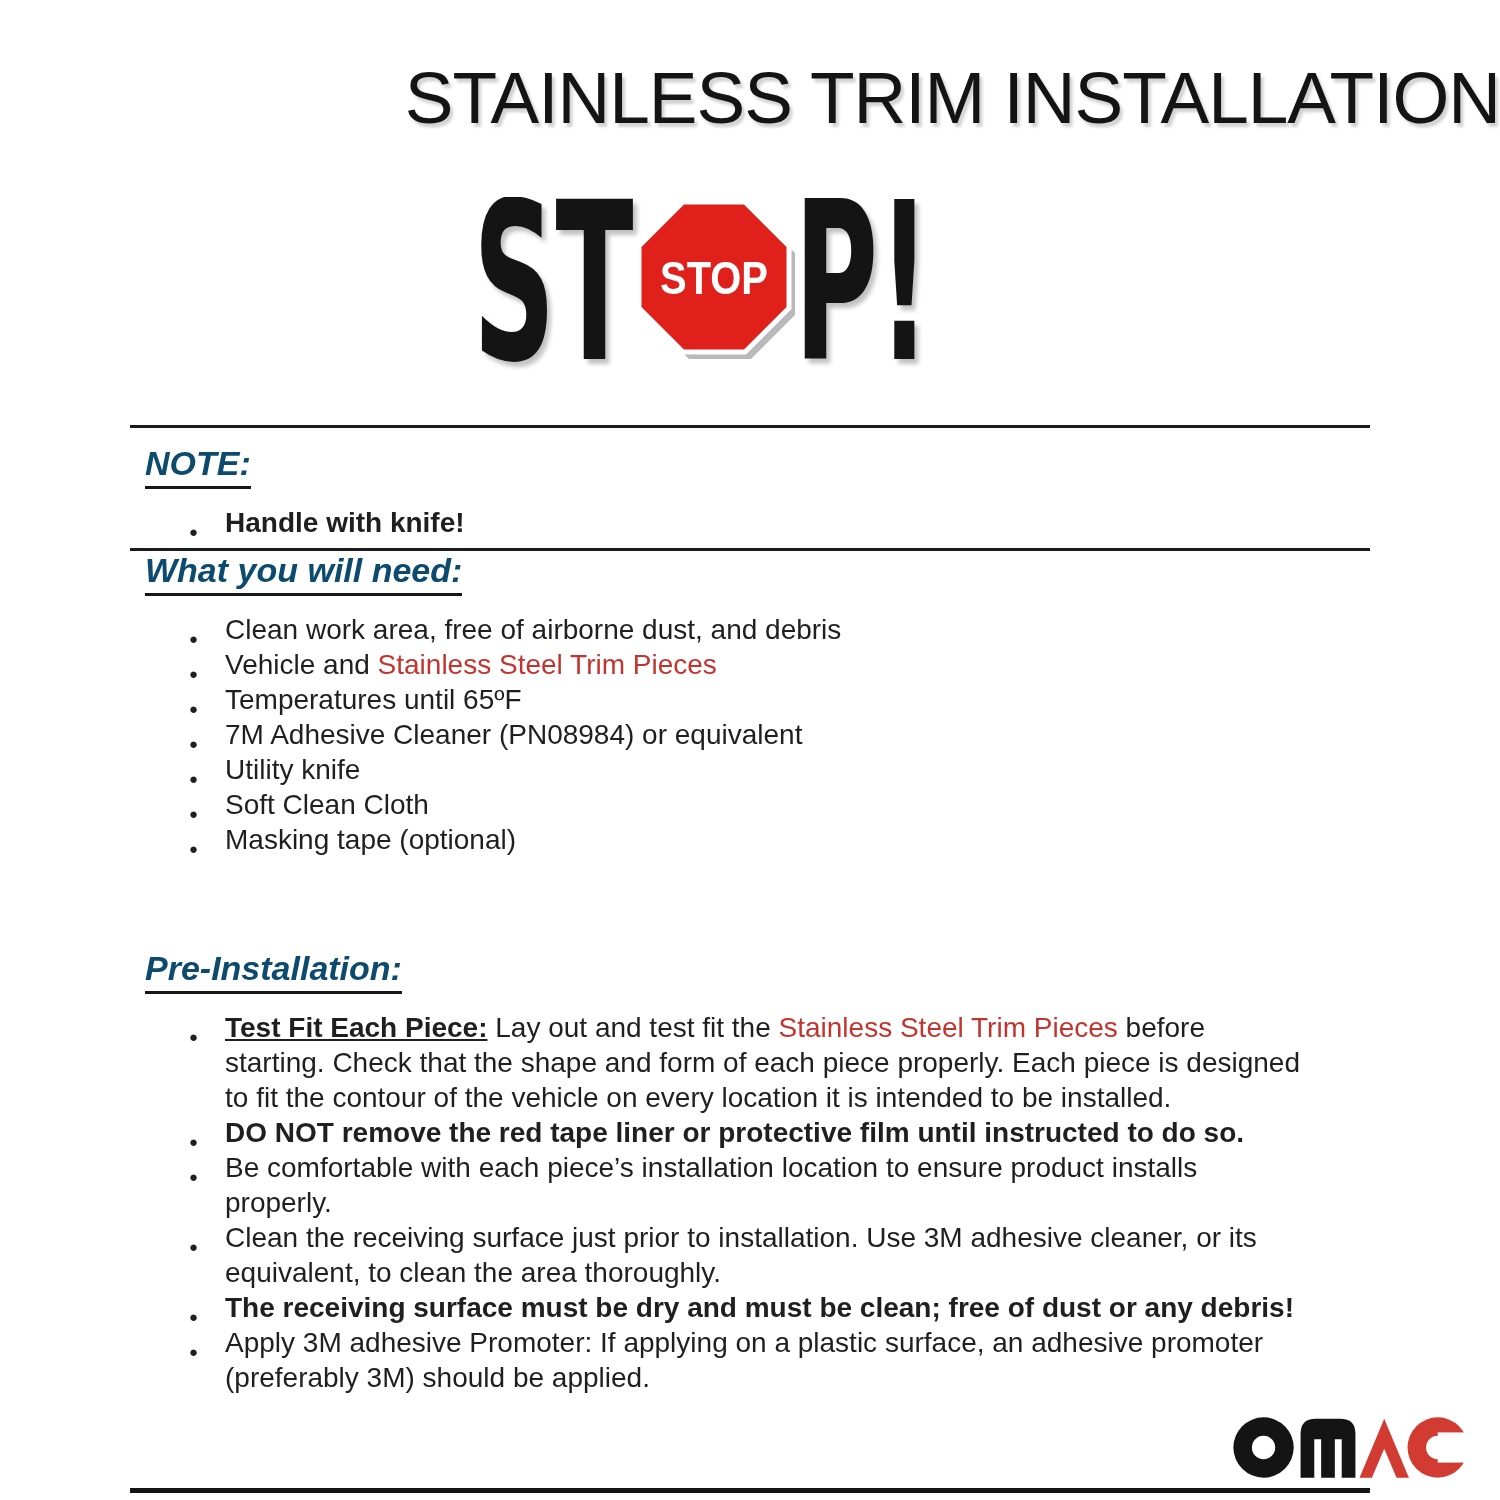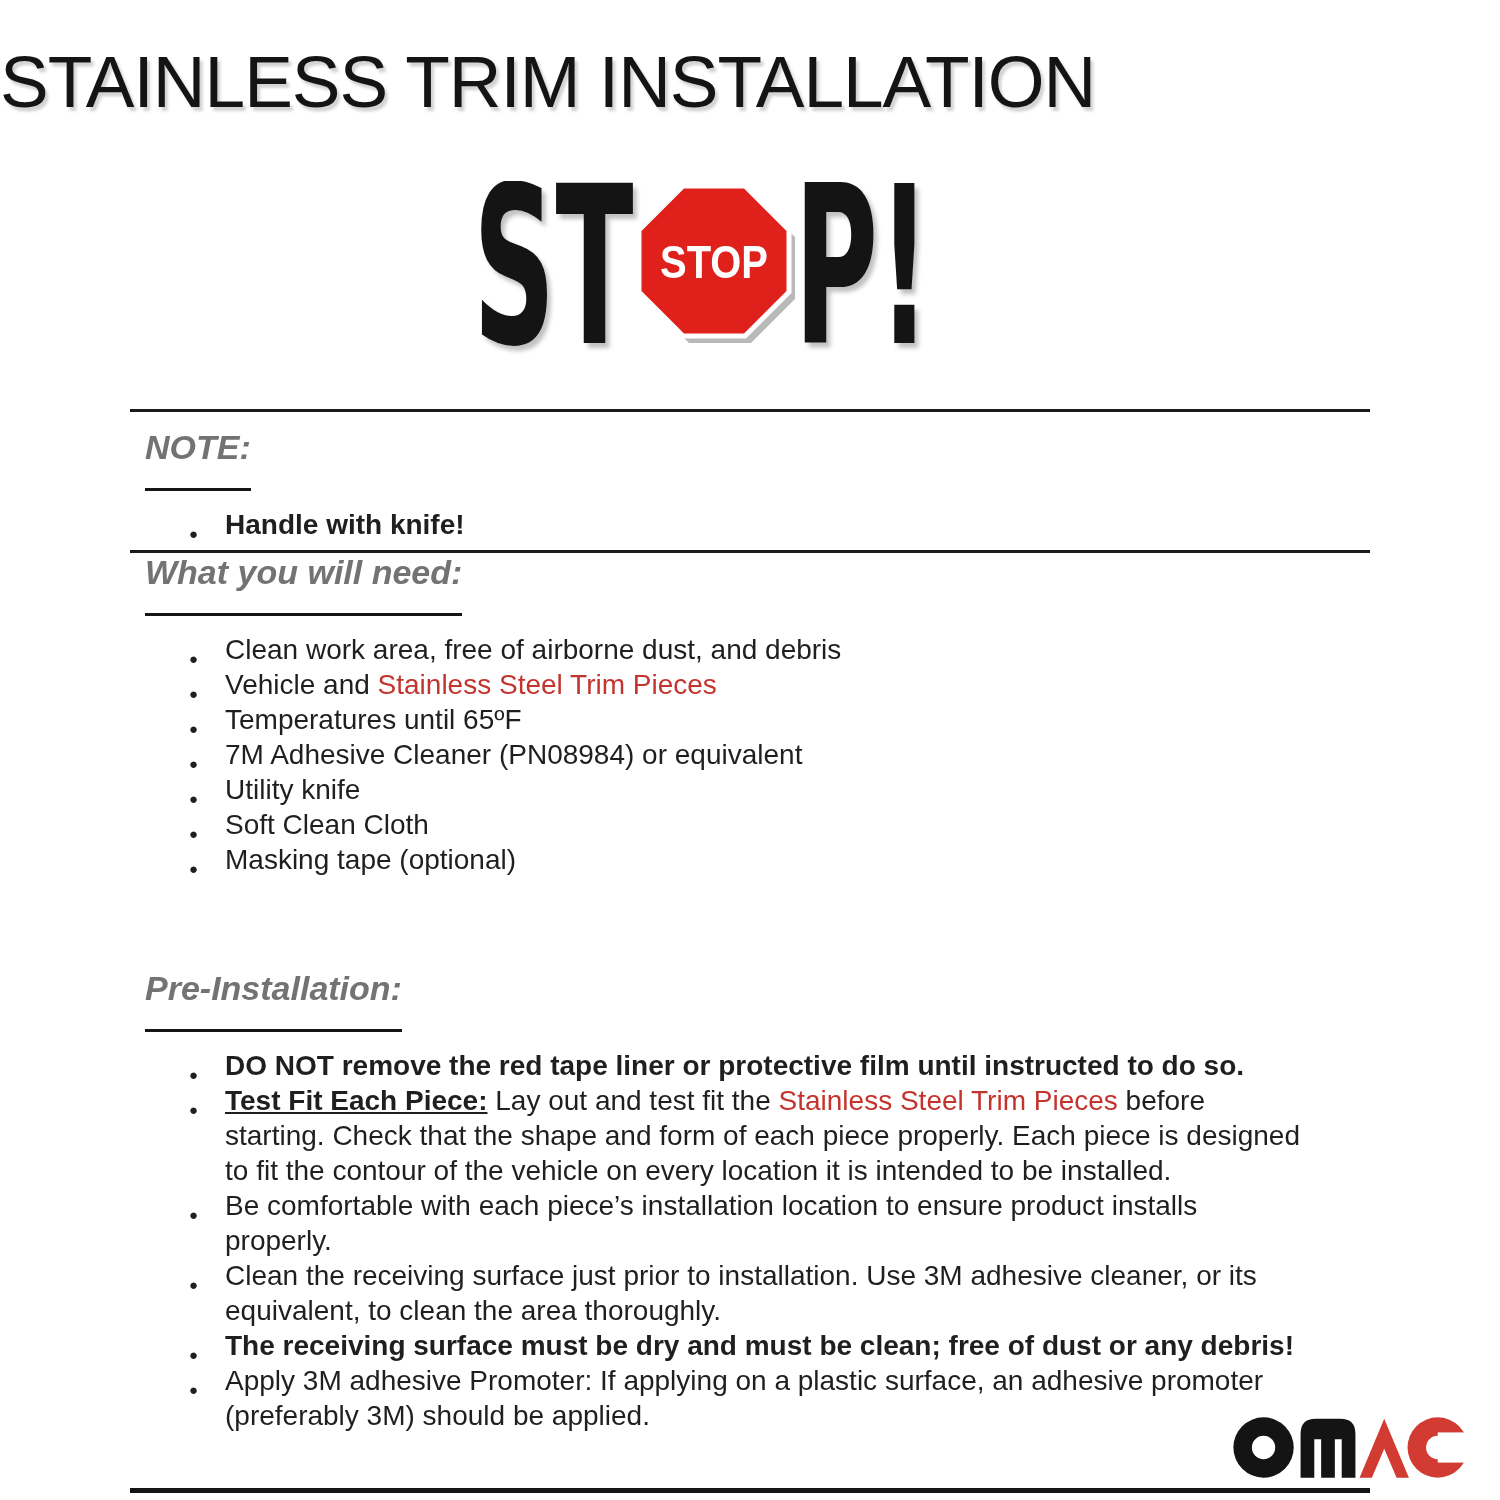--- a/index.html
+++ b/index.html
@@ -7,22 +7,22 @@
     position:relative;
     width:1500px;height:1500px;
     background:#ffffff;
     font-family:"Liberation Sans","DejaVu Sans",sans-serif;
     color:#1e1e1e;
     overflow:hidden;
   }
   
   .title{
     margin:0;
-    padding-top:40px;
-    text-align:left;
+    padding-top:56px;
+    text-align:right;
     font-size:73px;
     font-weight:400;
     letter-spacing:-1px;
     color:#141414;
     text-shadow:3px 4px 3px rgba(0,0,0,.18);
     white-space:nowrap;
   }
   
   .stop-wrap{
     margin-top:58px;
@@ -55,23 +55,23 @@
     border-top:5px solid #141414;height:0;
   }
   
   .content{margin:0 165px 0 145px;}
   .h{
     display:inline-block;
     margin:0;
     font-size:34px;
     font-weight:bold;
     font-style:italic;
-    color:#737373;
+    color:#0c4a6e;
     border-bottom:3px solid #161616;
-    padding-bottom:21px;
+    padding-bottom:3px;
   }
   .note-sec .h{margin-top:16px;}
   .need-sec .h{}
   .pre-sec  .h{margin-top:92px;}
   ul{list-style:none;margin:0;padding:0;}
   .blist{margin-top:16px;}
   .blist > li{
     position:relative;
     padding-left:80px;
     font-size:28px;
@@ -165,24 +165,24 @@
       <li>
         <span>Masking tape (optional)</span>
       </li>
     </ul>
   </section>
 
   <section class="content pre-sec">
     <h2 class="h">Pre-Installation:</h2>
     <ul class="blist">
       <li>
+        <span class="bu">Test Fit Each Piece:</span><span> Lay out and test fit the </span><span class="red">Stainless Steel Trim Pieces</span><span> before starting. Check that the shape and form of each piece properly. Each piece is designed to fit the contour of the vehicle on every location it is intended to be installed.</span>
+      </li>
+      <li>
         <span class="b">DO NOT remove the red tape liner or protective film until instructed to do so.</span>
-      </li>
-      <li>
-        <span class="bu">Test Fit Each Piece:</span><span> Lay out and test fit the </span><span class="red">Stainless Steel Trim Pieces</span><span> before starting. Check that the shape and form of each piece properly. Each piece is designed to fit the contour of the vehicle on every location it is intended to be installed.</span>
       </li>
       <li>
         <span>Be comfortable with each piece’s installation location to ensure product installs properly.</span>
       </li>
     </ul>
     <ul class="blist" style="margin-top:0;">
       <li>
         <span>Clean the receiving surface just prior to installation. Use 3M adhesive cleaner, or its equivalent, to clean the area thoroughly.</span>
       </li>
       <li>

